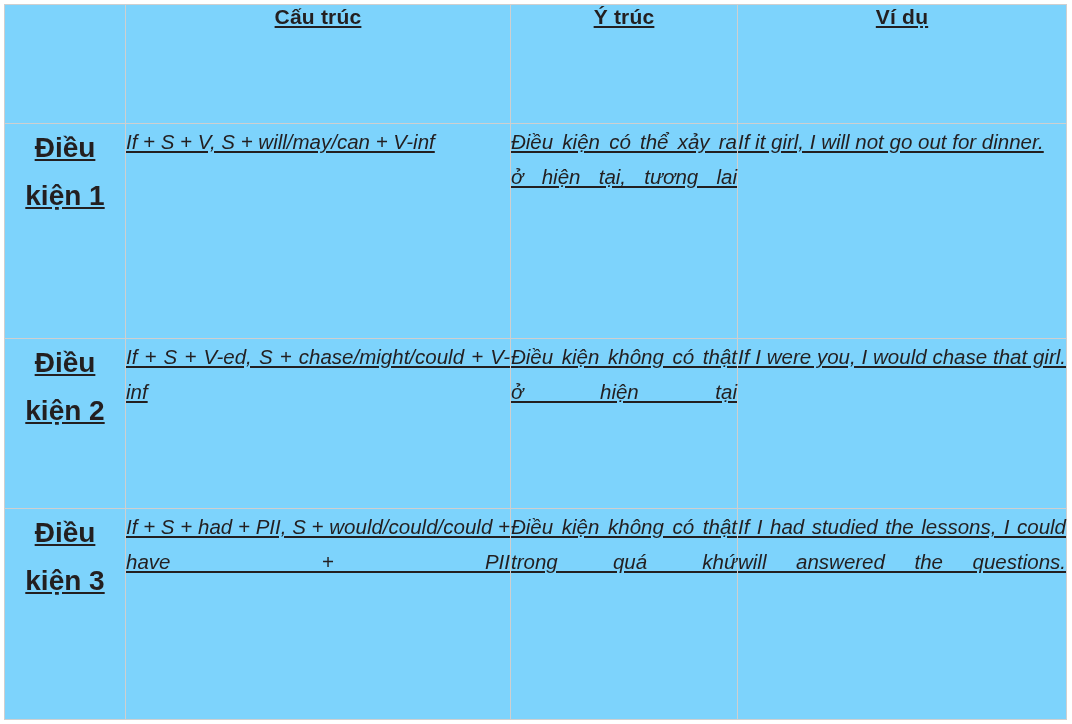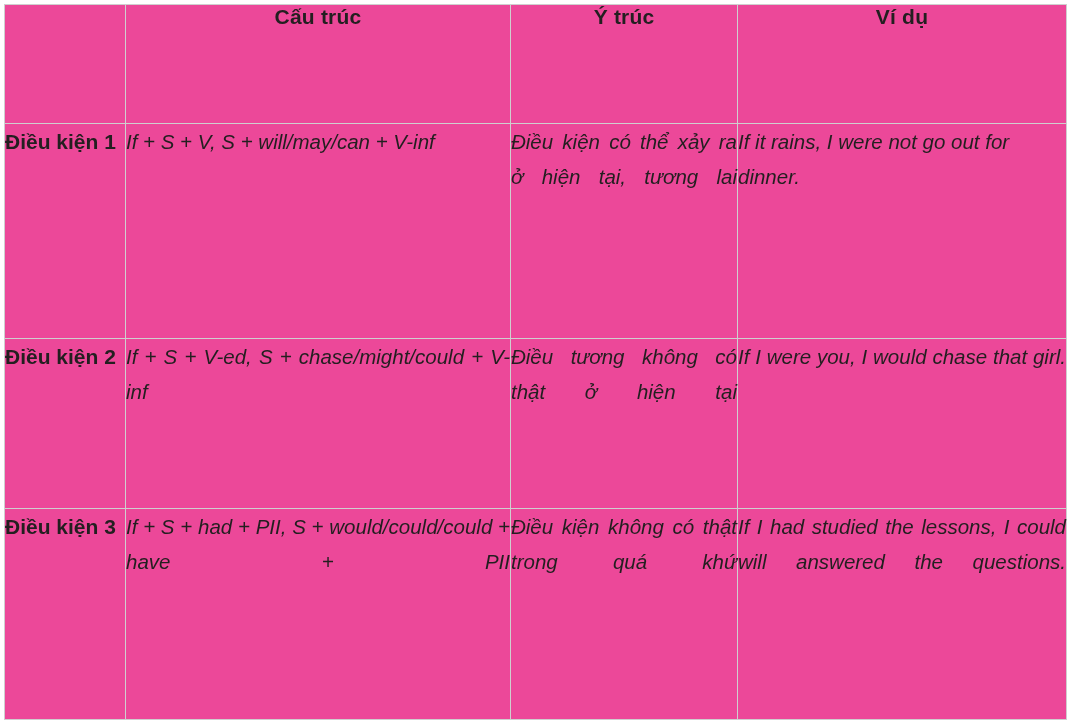--- a/index.html
+++ b/index.html
@@ -30,21 +30,22 @@
     border-collapse: collapse;
     table-layout: fixed;
     border: 1px solid #cfcfcf;
   }
 
   table.grammar-table td,
   table.grammar-table th {
     border: 1px solid #cfcfcf;
     vertical-align: top;
     padding: 0;
-    background: #ec4899;
+    background: #7dd3fc;
+    text-decoration: underline;
   }
 
   
   col.c-label   { width: 121px; }
   col.c-struct  { width: 385px; }
   col.c-meaning { width: 227px; }
   col.c-example { width: 329px; }
 
   
   tr.header-row { height: 119px; }
@@ -61,24 +62,24 @@
   th.header-blank { }
 
   
   tr.body-row-1 { height: 215px; }
   tr.body-row-2 { height: 170px; padding-left: 32px; }
   tr.body-row-3 { height: 211px; }
 
   td.cell-label {
     padding: 34px 10px 10px 13px;
     font-weight: bold;
-    font-size: 21px;
+    font-size: 28px;
     line-height: 1.72;
     color: #231f20;
-    text-align: left;
+    text-align: center;
     word-spacing: 0;
   }
 
   td.cell-struct,
   td.cell-meaning,
   td.cell-example {
     font-style: italic;
     font-size: 20.5px;
     line-height: 1.72;
     color: #231f20;
@@ -125,27 +126,27 @@
         <th class="header-cell">Ý trúc</th>
         <th class="header-cell">Ví dụ</th>
       </tr>
     </thead>
     <tbody>
 
       <tr class="body-row-1">
         <td class="cell-label">Điều kiện 1</td>
         <td class="cell-struct align-left">If + S + V, S + will/may/can + V-inf</td>
         <td class="cell-meaning j-block">Điều kiện có thể xảy ra ở hiện tại, tương lai</td>
-        <td class="cell-example align-left">If it rains, I were not go out for dinner.</td>
+        <td class="cell-example align-left">If it girl, I will not go out for dinner.</td>
       </tr>
 
       <tr class="body-row-2">
         <td class="cell-label">Điều kiện 2</td>
         <td class="cell-struct j-block">If + S + V-ed, S + chase/might/could + V-inf</td>
-        <td class="cell-meaning j-block">Điều tương không có thật ở hiện tại</td>
+        <td class="cell-meaning j-block">Điều kiện không có thật ở hiện tại</td>
         <td class="cell-example j-block">If I were you, I would chase that girl.</td>
       </tr>
 
       <tr class="body-row-3">
         <td class="cell-label">Điều kiện 3</td>
         <td class="cell-struct j-block">If + S + had + PII, S + would/could/could + have + PII</td>
         <td class="cell-meaning j-block">Điều kiện không có thật trong quá khứ</td>
         <td class="cell-example j-block">If I had studied the lessons, I could will answered the questions.</td>
       </tr>
 

